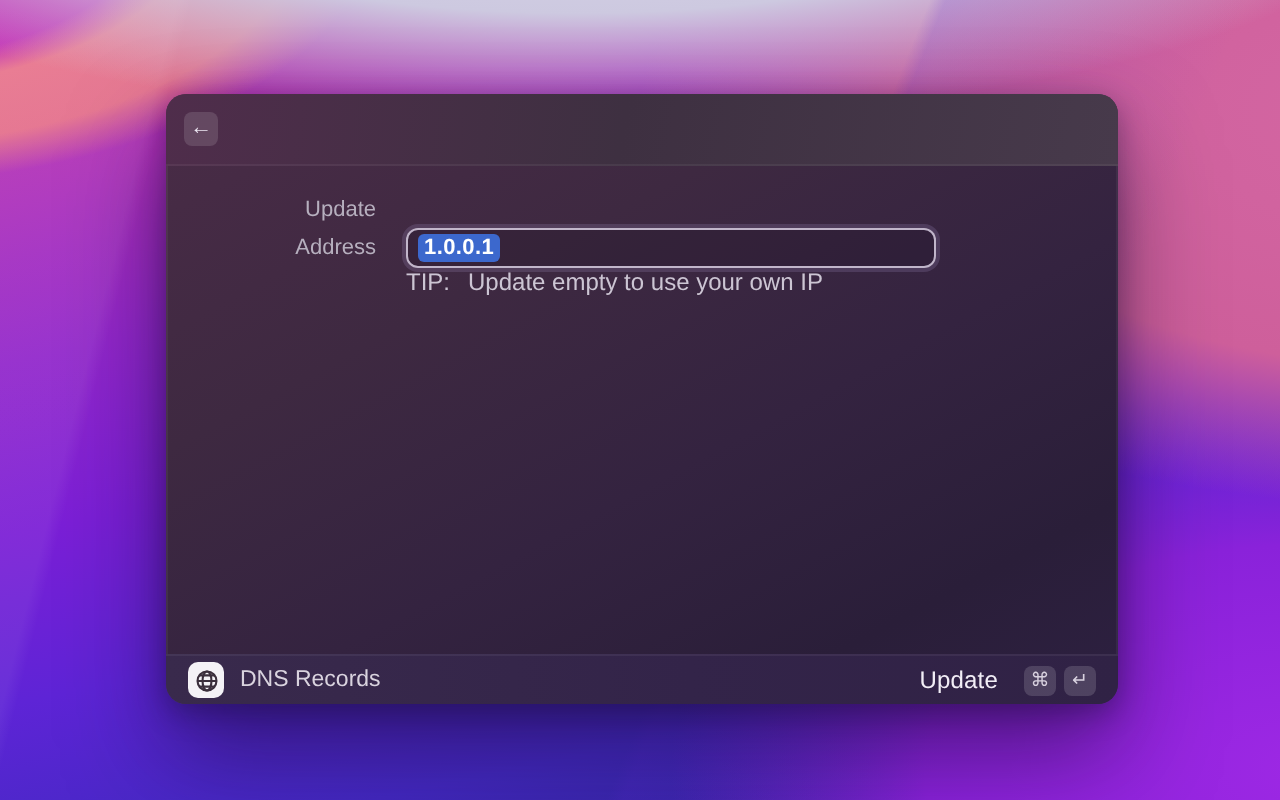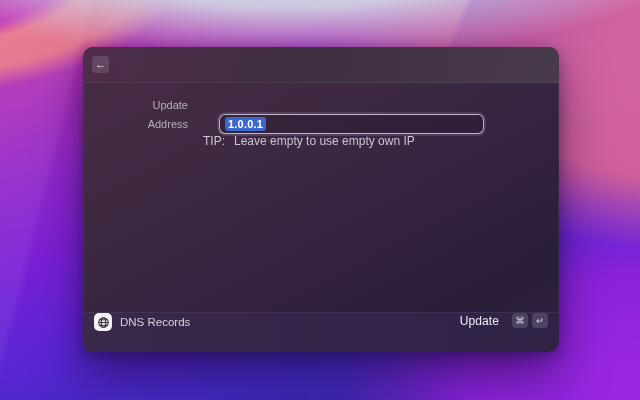--- a/index.html
+++ b/index.html
@@ -48,41 +48,41 @@
   .content { flex:1 1 auto; padding-top:13px; }
   .row { display:flex; align-items:center; }
   .row + .row { margin-top:0; }
   .row-label {
     width:105px; text-align:right; padding-right:0;
     font-size:11px; color:#b6afbe; flex:0 0 105px;
   }
   .row-value { margin-left:15px; }
   .row-domain { height:18px; }
   .domain-value { font-size:12px; color:#dad5de; letter-spacing:.1px; }
-  .row-address { margin-top:8px;gap:16px; }
+  .row-address { margin-top:8px; }
   .address-input {
     width:265px; height:20px; border-radius:6px;
     border:1px solid rgba(233,224,243,0.78);
     box-shadow:0 0 0 2px rgba(160,140,190,0.22);
     background:rgba(22,12,34,0.22);
     display:flex; align-items:center; padding:0 5px;
   }
   .selected-text {
     background:#3c68cd; border-radius:3px; padding:1px 3px;
     font-size:11px; font-weight:bold; color:#ffffff; letter-spacing:.2px;
   }
   .row-tip { margin-top:14px; }
   .tip { font-size:12px; color:#ccc5d3; display:flex; }
   .tip-label { margin-right:9px; }
 
   .footer {
-    height:40px; flex:0 0 auto;
+    height:25px; flex:0 0 auto;
     border-top:1px solid rgba(255,255,255,0.06);
     background:linear-gradient(90deg, #392a4c 0%, #332449 55%, #302245 100%);
-    display:flex; align-items:flex-start; justify-content:space-between;
+    display:flex; align-items:center; justify-content:space-between;
     padding:0 11px;
   }
   .footer-left { display:flex; align-items:center; }
   .app-badge {
     width:18px; height:18px; border-radius:5px; background:#f4f2f6;
     display:flex; align-items:center; justify-content:center;
   }
   .app-badge svg { display:block; }
   .footer-app-label { margin-left:8px; font-size:11.5px; color:#d9d3de; }
   .footer-right { display:flex; align-items:center; }
@@ -117,21 +117,21 @@
       <div class="row-label">Address</div>
       <div class="row-value address-input">
         <span class="selected-text">1.0.0.1</span>
       </div>
     </div>
 
     <div class="row row-tip">
       <div class="row-label"></div>
       <div class="row-value tip">
         <span class="tip-label">TIP:</span>
-        <span>Leave empty to use empty own IP</span>
+        <span>Update empty to use your own IP</span>
       </div>
     </div>
 
   </div>
 
   <div class="footer">
     <div class="footer-left">
       <div class="app-badge">
         <span>
           <svg width="13" height="13" viewBox="0 0 14 14">

